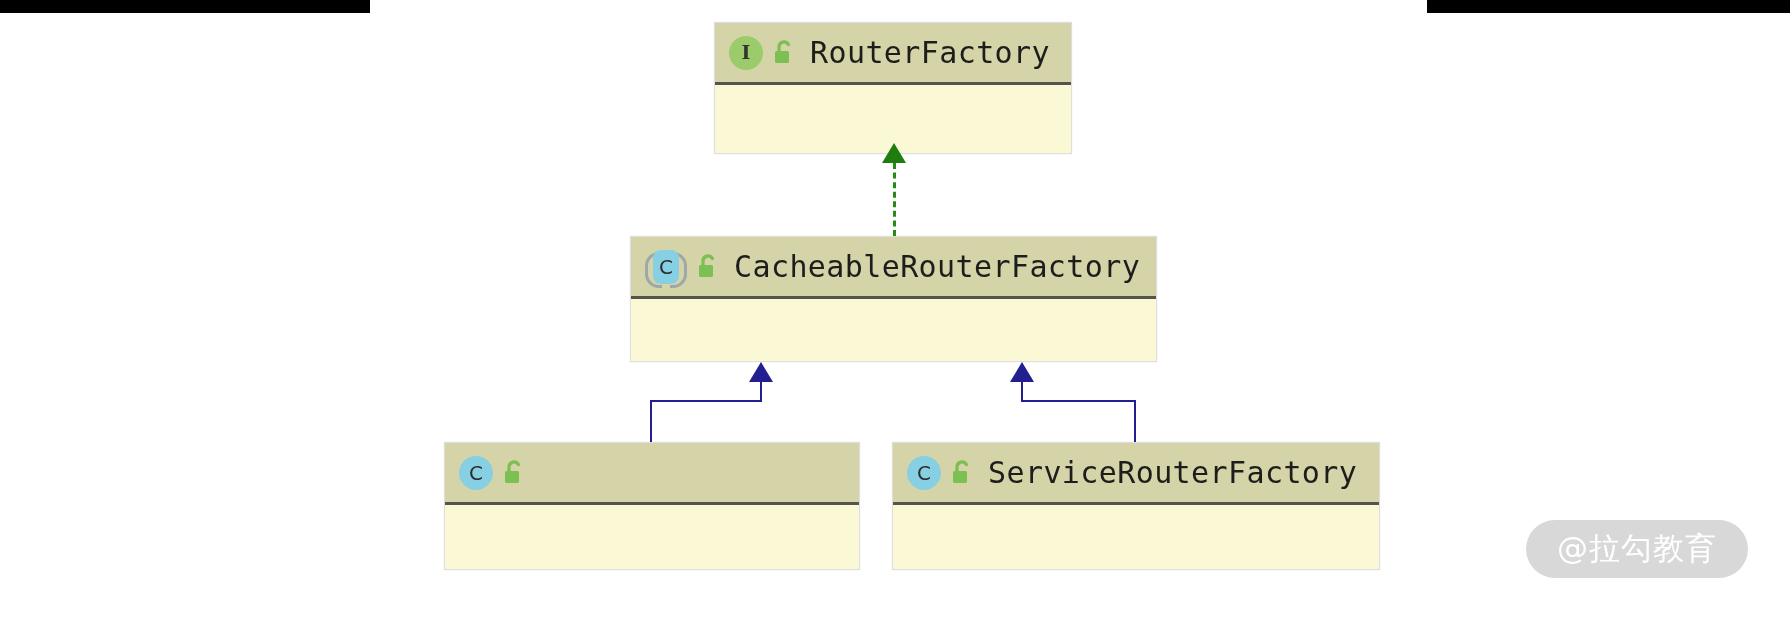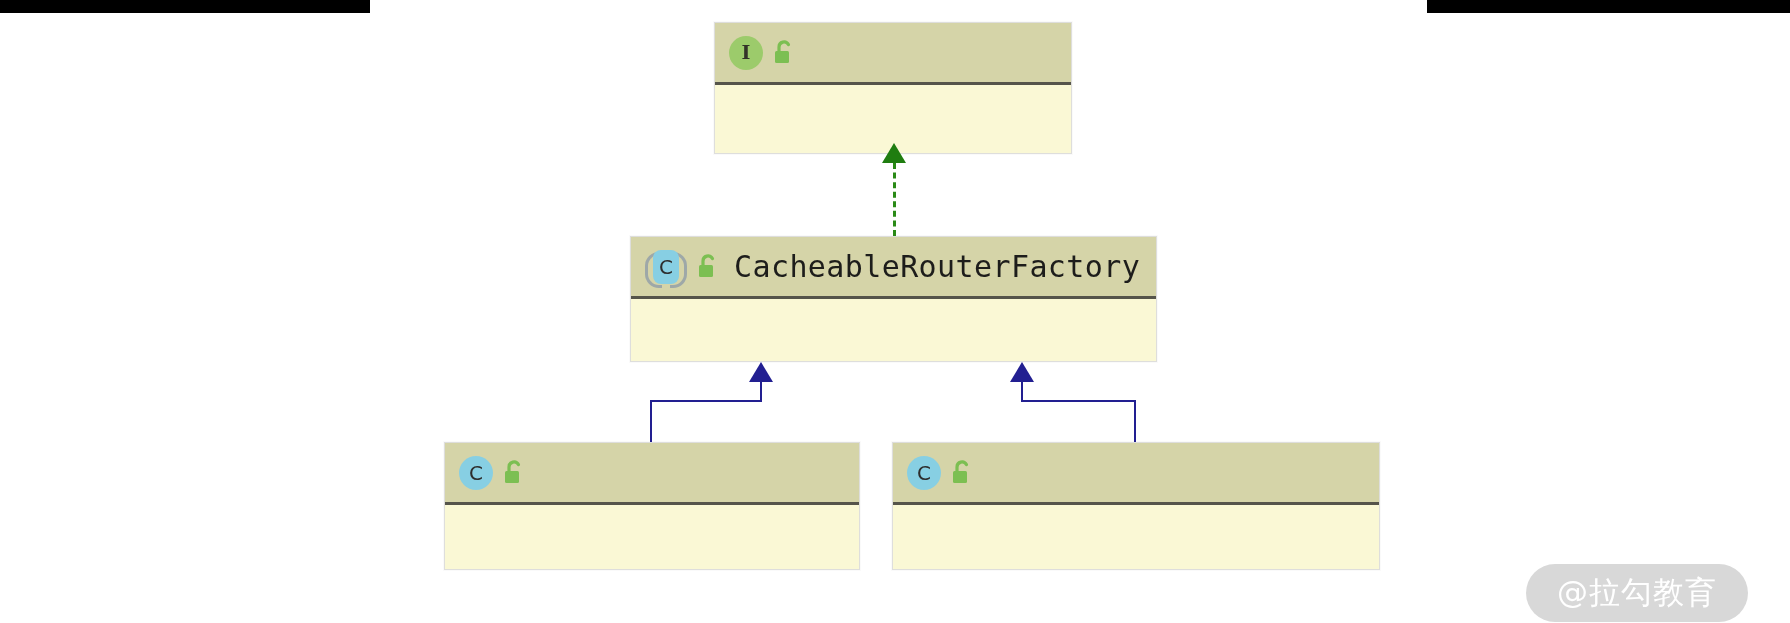--- a/index.html
+++ b/index.html
@@ -169,21 +169,20 @@
     height: 58px;
     border-radius: 29px;
     background: #d8d8d8;
     display: flex;
     align-items: center;
     justify-content: center;
     color: #ffffff;
     font-family: "DejaVu Sans", sans-serif;
     font-size: 31px;
     letter-spacing: 1px;
-    margin-top: 44px;
   }
 </style>
 </head>
 <body>
 
 <div class="canvas">
 
   <div class="topbar topbar-left"></div>
   <div class="topbar topbar-right"></div>
 
@@ -191,20 +190,21 @@
     <div class="uml-header">
       <span class="icon-slot">
         <span class="icon-interface">I</span>
       </span>
       <span class="icon-slot icon-lock">
         <svg width="24" height="26" viewBox="0 0 24 26" aria-hidden="true">
           <path d="M7 11 V7 a5 5 0 0 1 9.4 -2.4" fill="none" stroke="#7cbf52" stroke-width="3.2" stroke-linecap="round"></path>
           <rect x="3" y="11" width="14" height="12" rx="1.5" fill="#7cbf52"></rect>
         </svg>
       </span>
+      <span class="uml-title">RouterFactory</span>
     </div>
     <div class="uml-body" style="height:67px;"></div>
   </div>
 
   <div class="edge realize-line" style="left:893px; top:163px; height:73px;"></div>
   <div class="edge realize-head" style="left:882px; top:143px;"></div>
 
   <div class="uml-box" style="left:630px; top:236px; width:527px; height:126px;">
     <div class="uml-header">
       <span class="icon-slot">
@@ -254,20 +254,21 @@
     <div class="uml-header">
       <span class="icon-slot">
         <span class="icon-class">C</span>
       </span>
       <span class="icon-slot icon-lock">
         <svg width="24" height="26" viewBox="0 0 24 26" aria-hidden="true">
           <path d="M7 11 V7 a5 5 0 0 1 9.4 -2.4" fill="none" stroke="#7cbf52" stroke-width="3.2" stroke-linecap="round"></path>
           <rect x="3" y="11" width="14" height="12" rx="1.5" fill="#7cbf52"></rect>
         </svg>
       </span>
+      <span class="uml-title">ServiceRouterFactory</span>
     </div>
     <div class="uml-body" style="height:63px;"></div>
   </div>
 
   <div class="watermark">
     <span>@拉勾教育</span>
   </div>
 
 </div>
 

